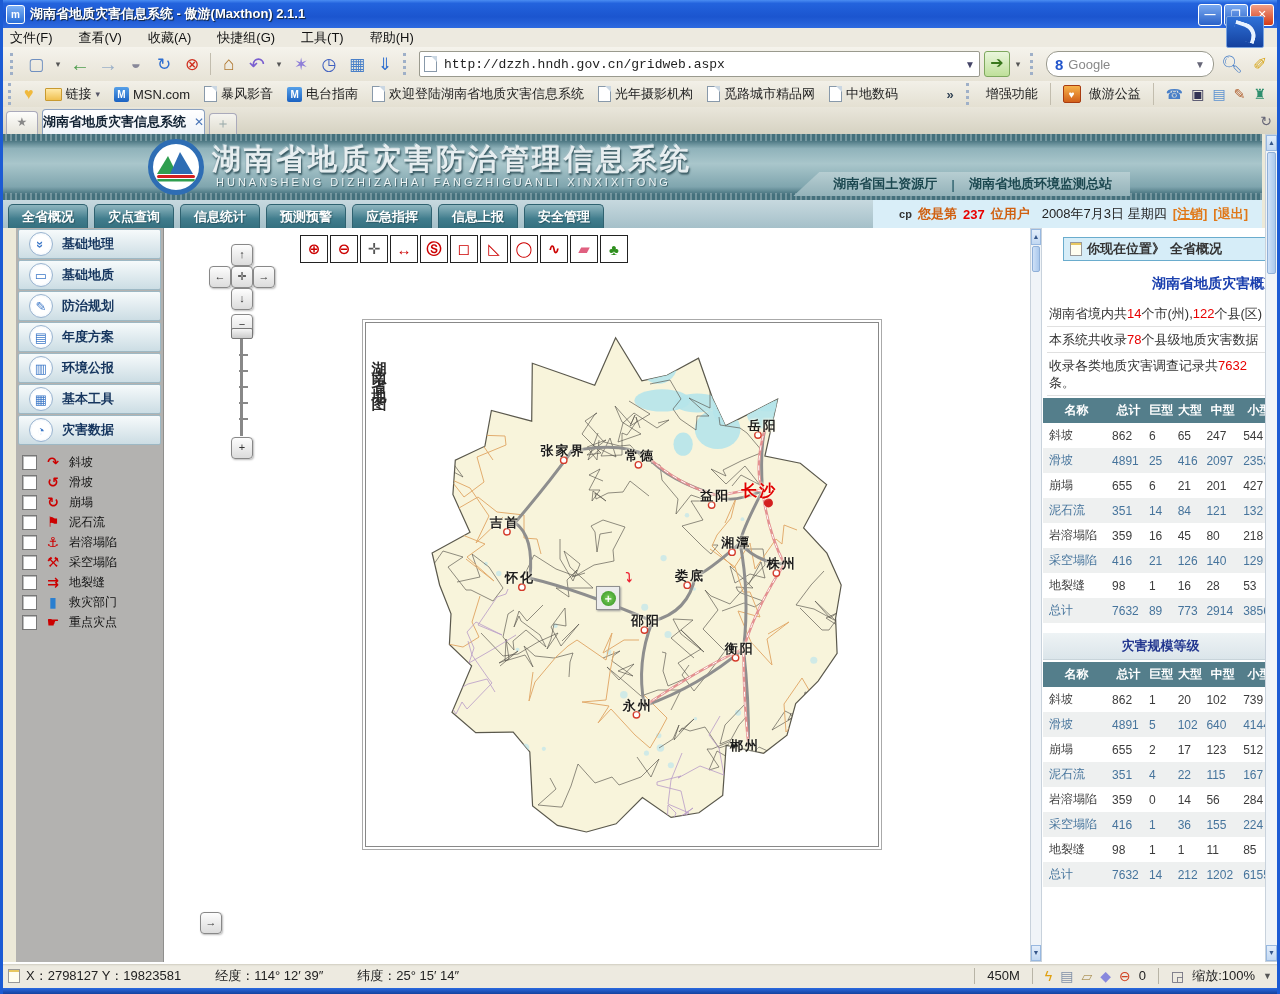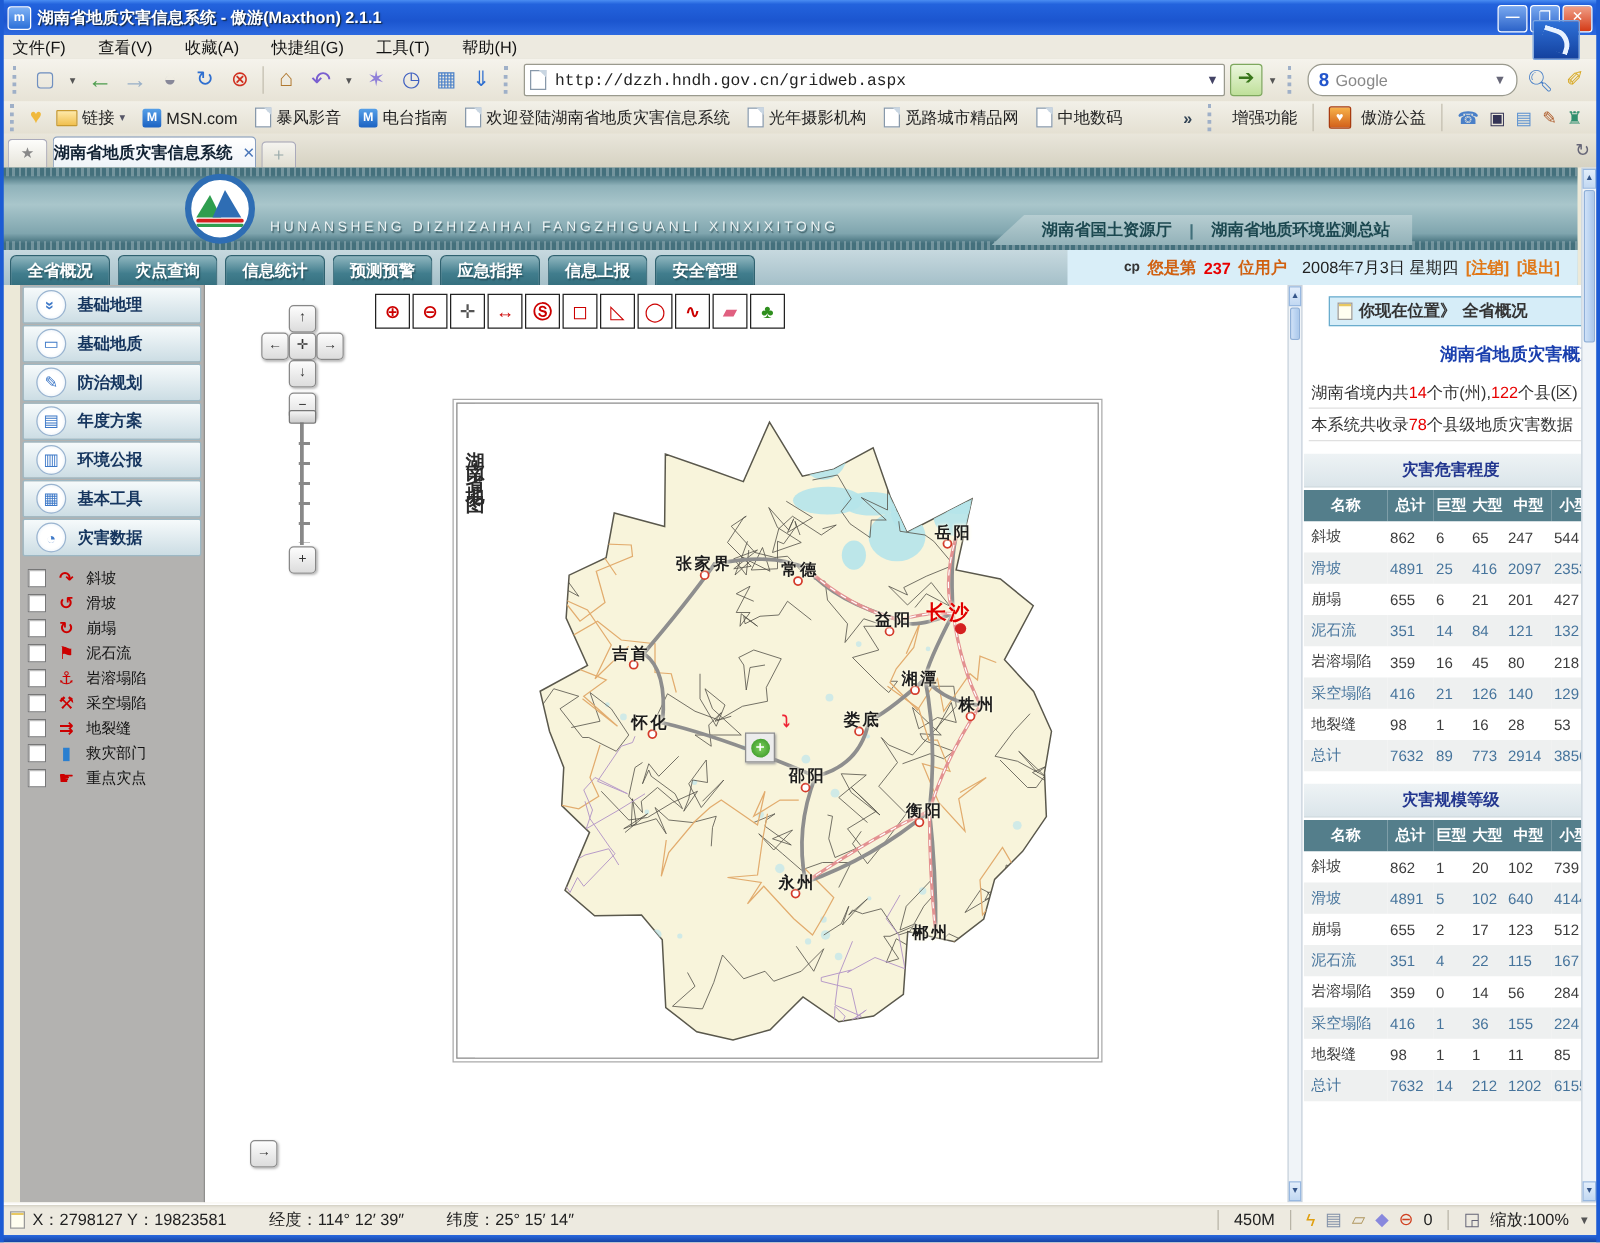--- a/index.html
+++ b/index.html
@@ -82,21 +82,21 @@
     clip-path:polygon(26px 0,100% 0,100% 100%,0 100%);display:flex;align-items:center;gap:14px;
     padding:0 18px 0 40px;font-size:13px;font-weight:bold;color:#1c4850;}
   #banner-links .bsep{color:#41707b;}
   
   #navrow{left:0;top:200px;width:1262px;height:28px;background:linear-gradient(#c7d9df,#a5c0c9);display:flex;align-items:flex-end;}
   .nav-tab{height:23px;margin:0 3px;padding:0 13px;border:1px solid #2f6270;border-bottom:none;border-radius:5px 5px 0 0;
     background:linear-gradient(#8fb6bf,#417d8d 60%,#35707f);color:#fff;font-size:13px;font-weight:bold;
     display:flex;align-items:center;text-shadow:1px 1px 1px #2a5662;}
   .nav-tab:first-child{margin-left:8px;}
   #userstrip{margin-left:auto;height:28px;background:#d9eef8;display:flex;align-items:center;gap:6px;
-    padding:0 14px 0 45px;font-size:13px;white-space:nowrap;}
+    padding:0 14px 0 26px;font-size:13px;white-space:nowrap;}
   #userstrip .cp{font-weight:bold;color:#333;font-size:11px;}
   #userstrip .org{color:#d06010;font-weight:bold;}
   #userstrip .red{color:#e80000;font-weight:bold;}
   #userstrip .date{color:#222;margin-left:6px;}
   #userstrip a{color:#e07818;text-decoration:none;font-weight:bold;}
   #userstrip a.logout{text-decoration:underline;}
   
   #main{left:16px;top:228px;width:1280px;height:734px;background:#fff;}
   
   #sidebar{left:0;top:0;width:148px;height:734px;background:#b3b2b0;border-right:1px solid #8f8f8d;box-sizing:border-box;}
@@ -300,20 +300,21 @@
   <div class="dots top"></div>
   <div class="dots bot"></div>
   <div id="logo">
     <svg width="46" height="46" viewBox="0 0 46 46">
       <path d="M4 30 L15 12 L24 30 Z" fill="#2f9e4f"></path>
       <path d="M17 30 L27 8 L40 30 Z" fill="#2e6db4"></path>
       <rect x="4" y="31" width="38" height="3" fill="#d42020" rx="1.5"></rect>
       <rect x="4" y="35" width="38" height="2.5" fill="#2f9e4f" rx="1.2"></rect>
     </svg>
   </div>
+  <div id="banner-title">湖南省地质灾害防治管理信息系统</div>
   <div id="banner-sub">HUNANSHENG DIZHIZAIHAI FANGZHIGUANLI XINXIXITONG</div>
   <div id="banner-links">
     <span>湖南省国土资源厅</span>
     <span class="bsep">|</span>
     <span>湖南省地质环境监测总站</span>
   </div>
 </div>
 
 <div id="navrow" class="abs">
   <span id="navtabs" style="display:flex;align-items:flex-end">
@@ -611,23 +612,23 @@
 
   <div id="panel" class="abs">
     <div id="crumb">
       <span class="mini-doc"></span>
       <span>你现在位置》</span>
       <span>全省概况</span>
     </div>
     <div id="ovtitle">湖南省地质灾害概况</div>
     <div class="ovline"><span>湖南省境内共</span><span class="red">14</span><span>个市(州),</span><span class="red">122</span><span>个县(区)</span></div>
     <div class="ovline"><span>本系统共收录</span><span class="red">78</span><span>个县级地质灾害数据</span></div>
+    <div class="ovline"><span>收录各类地质灾害调查记录共</span><span class="red">7632</span><span>条。</span></div>
 
     <div>
-      <div class="tbl-title">灾害危害程度</div>
       <table class="disaster">
         <thead>
             <tr>
               <th>名称</th>
               <th>总计</th>
               <th>巨型</th>
               <th>大型</th>
               <th>中型</th>
               <th>小型</th>
             </tr>

